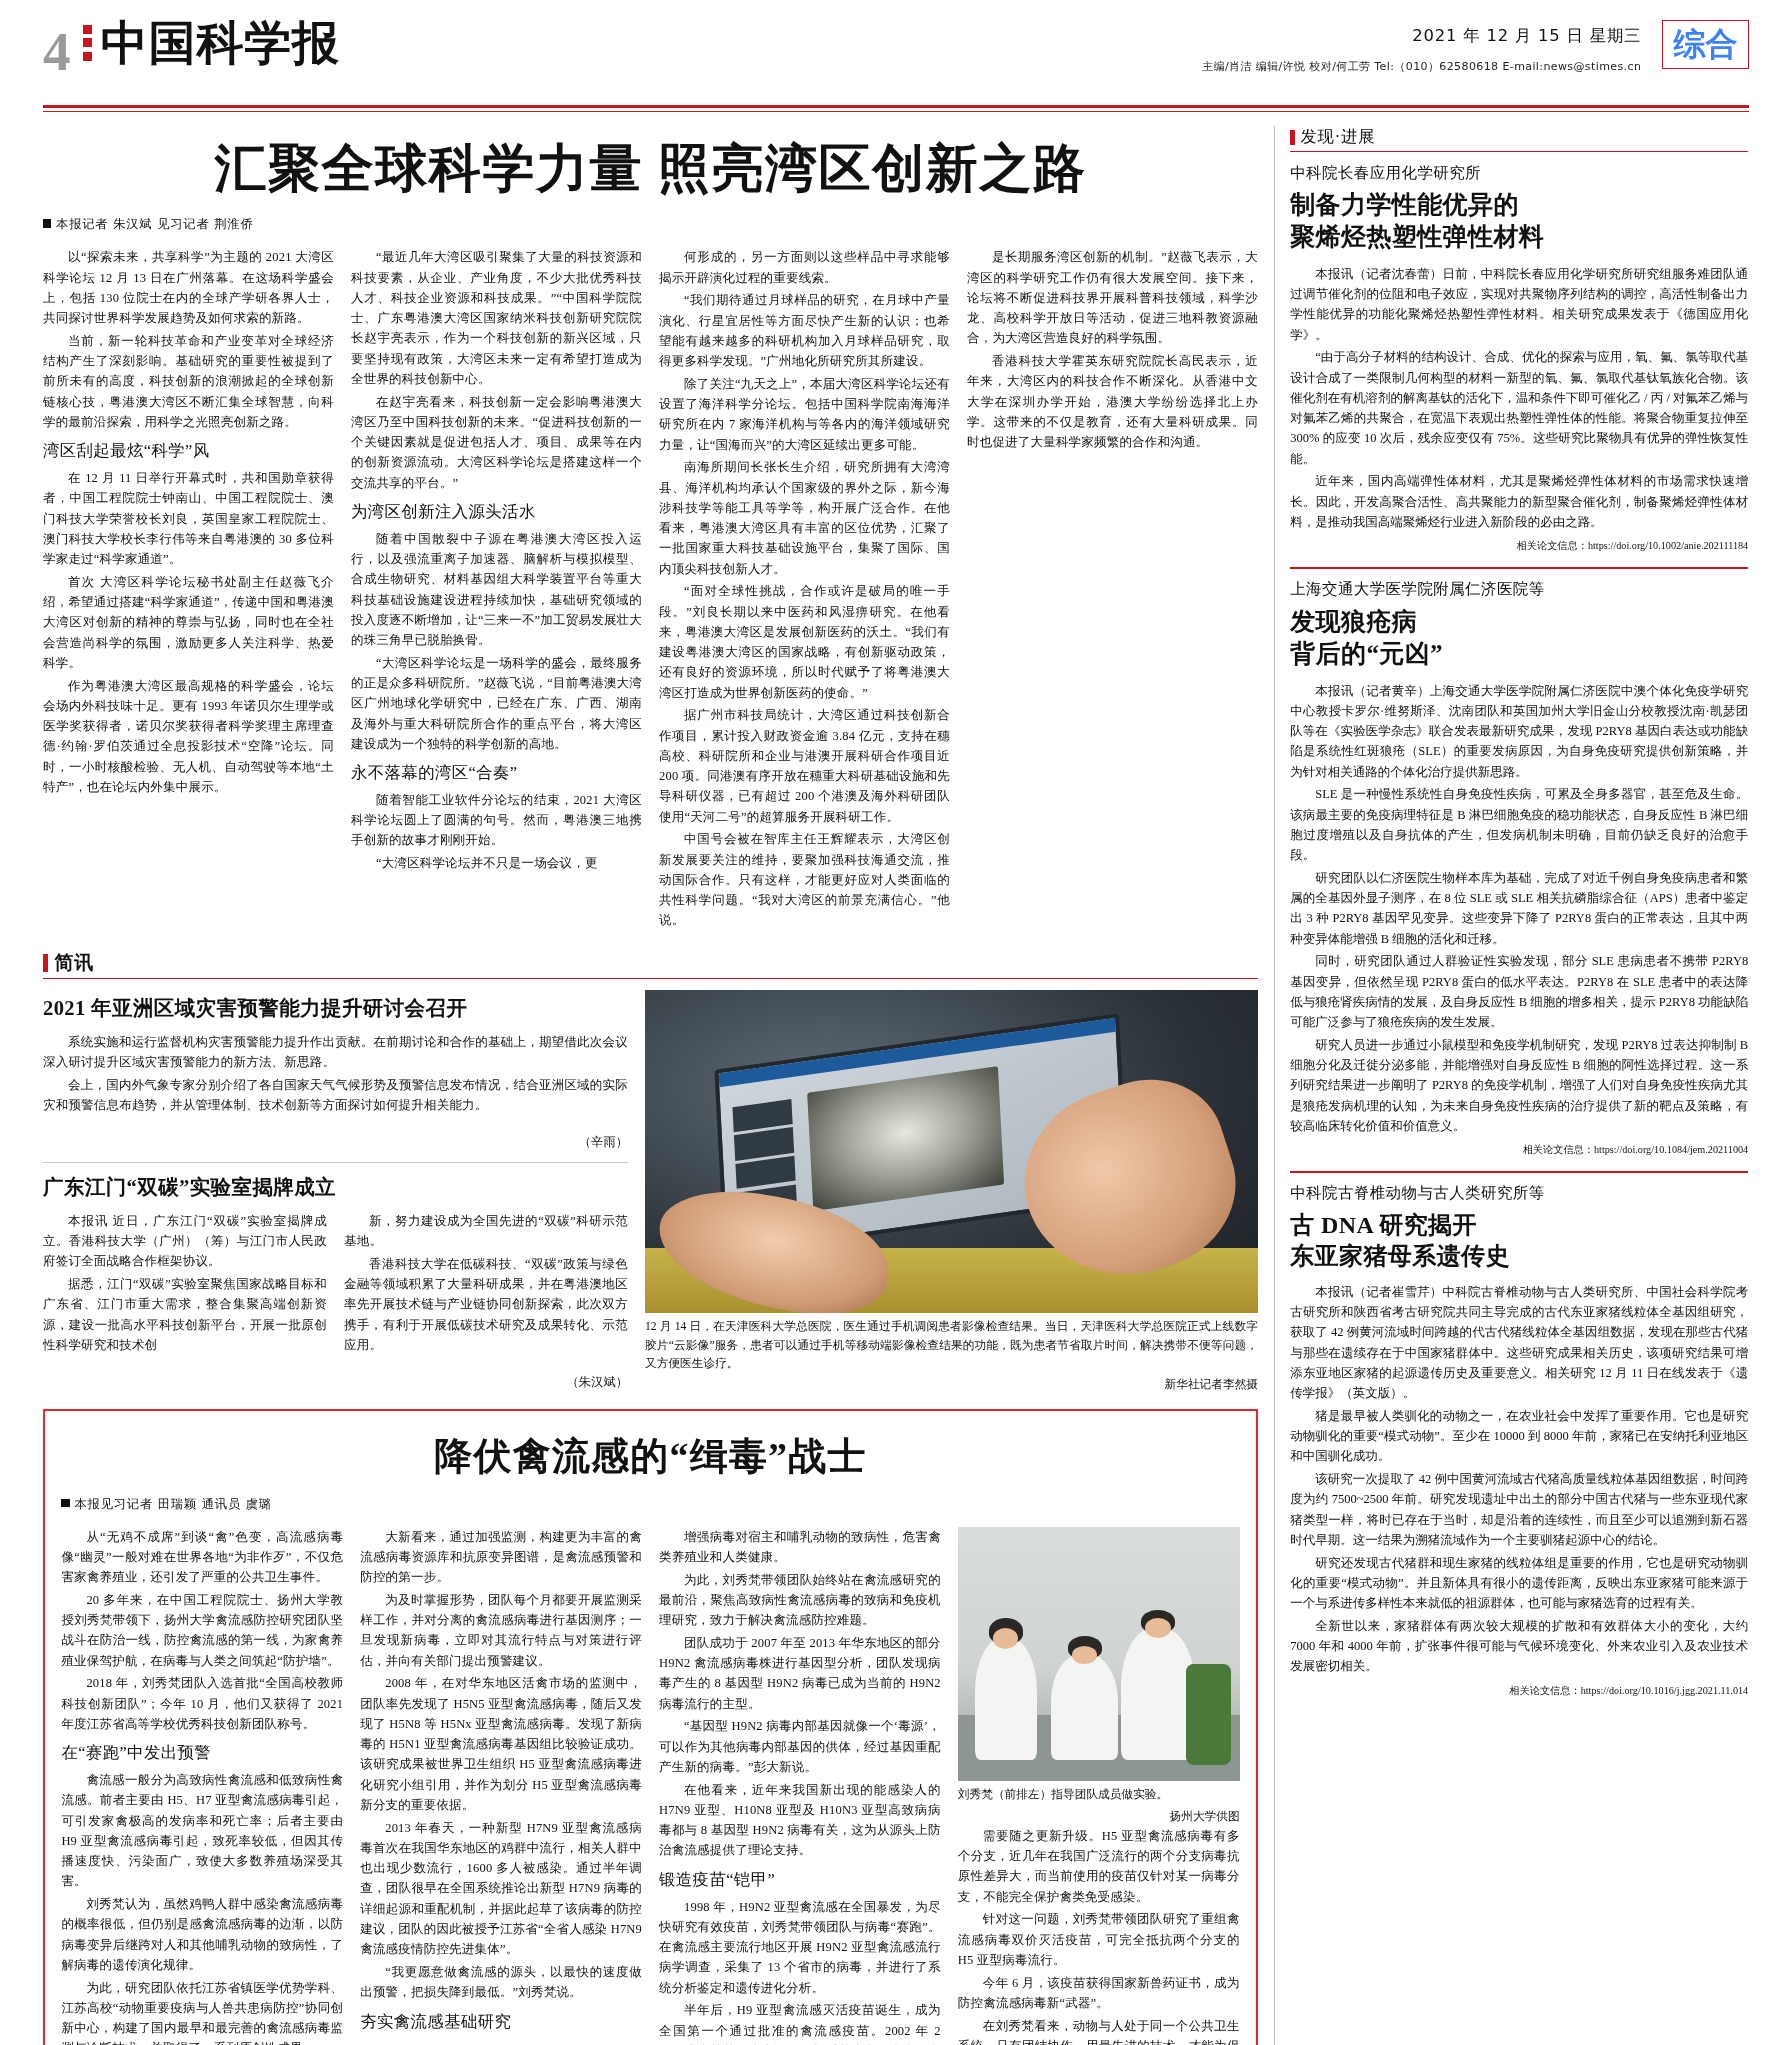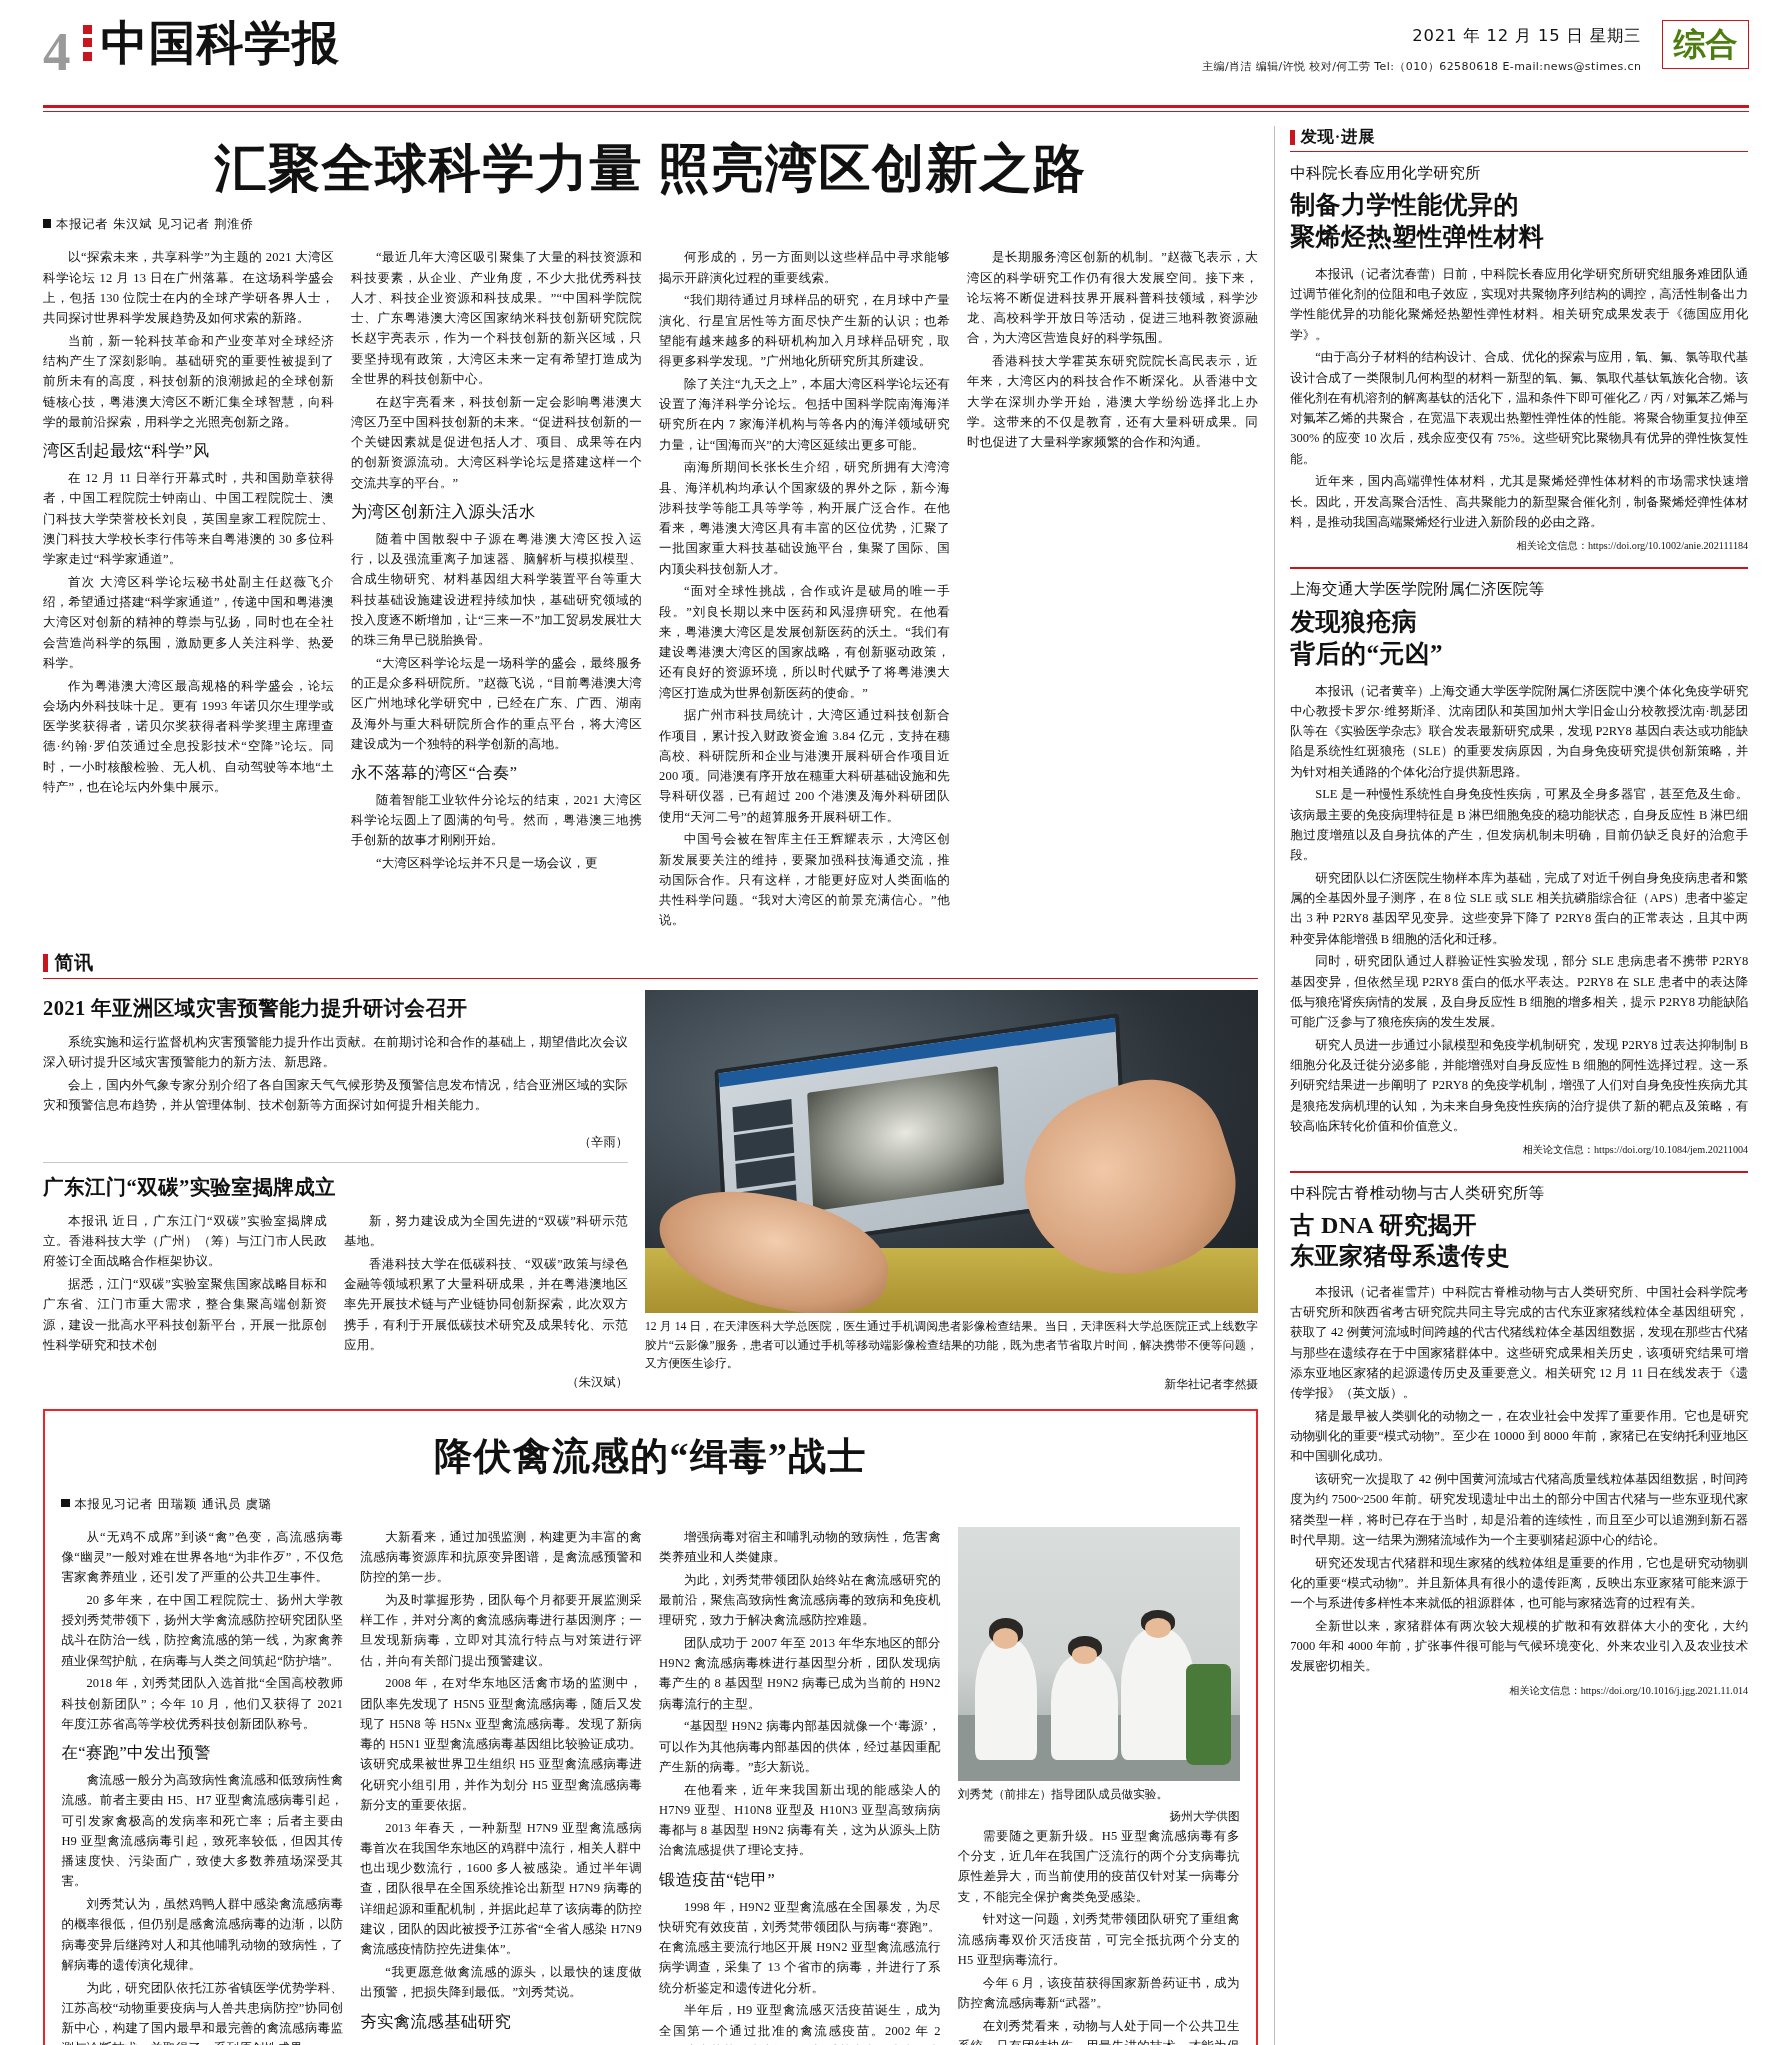--- a/index.html
+++ b/index.html
@@ -84,21 +84,21 @@
   }
   .masthead-credits {
     font-size: 11px;
     color: #222;
     letter-spacing: 0.4px;
   }
   .section-name {
     font-family: "Liberation Serif", serif;
     font-size: 32px;
     font-weight: bold;
-    color: #4d7c0f;
+    color: #3b82f6;
     border: 1.6px solid #c8161e;
     padding: 6.5px 10.6px 8.2px 10.6px;
     line-height: 1;
     margin-top: 4.1px;
   }
   .rule-thick {
     height: 3.3px;
     background: #c8161e;
     margin: 2.5px 43px 0 43px;
   }
@@ -226,21 +226,21 @@
     font-weight: bold;
     font-size: 38px;
     letter-spacing: 1.2px;
     text-align: center;
     margin: 5.7px 0 14px 0;
   }
 
   
   .r-sect-head { display: flex; align-items: center; margin-bottom: 1.6px; }
   .r-sect-head .bar { width: 4.5px; height: 15.5px; background: #c8161e; margin-right: 5.7px; }
-  .r-sect-head .txt { font-family: "Liberation Serif", serif; font-size: 16.4px; font-weight: bold; letter-spacing: 0.8px; }
+  .r-sect-head .txt { font-family: "Liberation Serif", serif; font-size: 16.4px; font-weight: normal; letter-spacing: 0.8px; }
   .r-rule { height: 1.2px; background: #c8161e; margin: 2.5px 0 10.6px 0; }
 
   .r-kicker {
     font-family: "Liberation Serif", serif;
     font-size: 15.5px;
     letter-spacing: 0.4px;
     margin-bottom: 5.7px;
   }
   .r-title {
     font-family: "Liberation Serif", serif;

